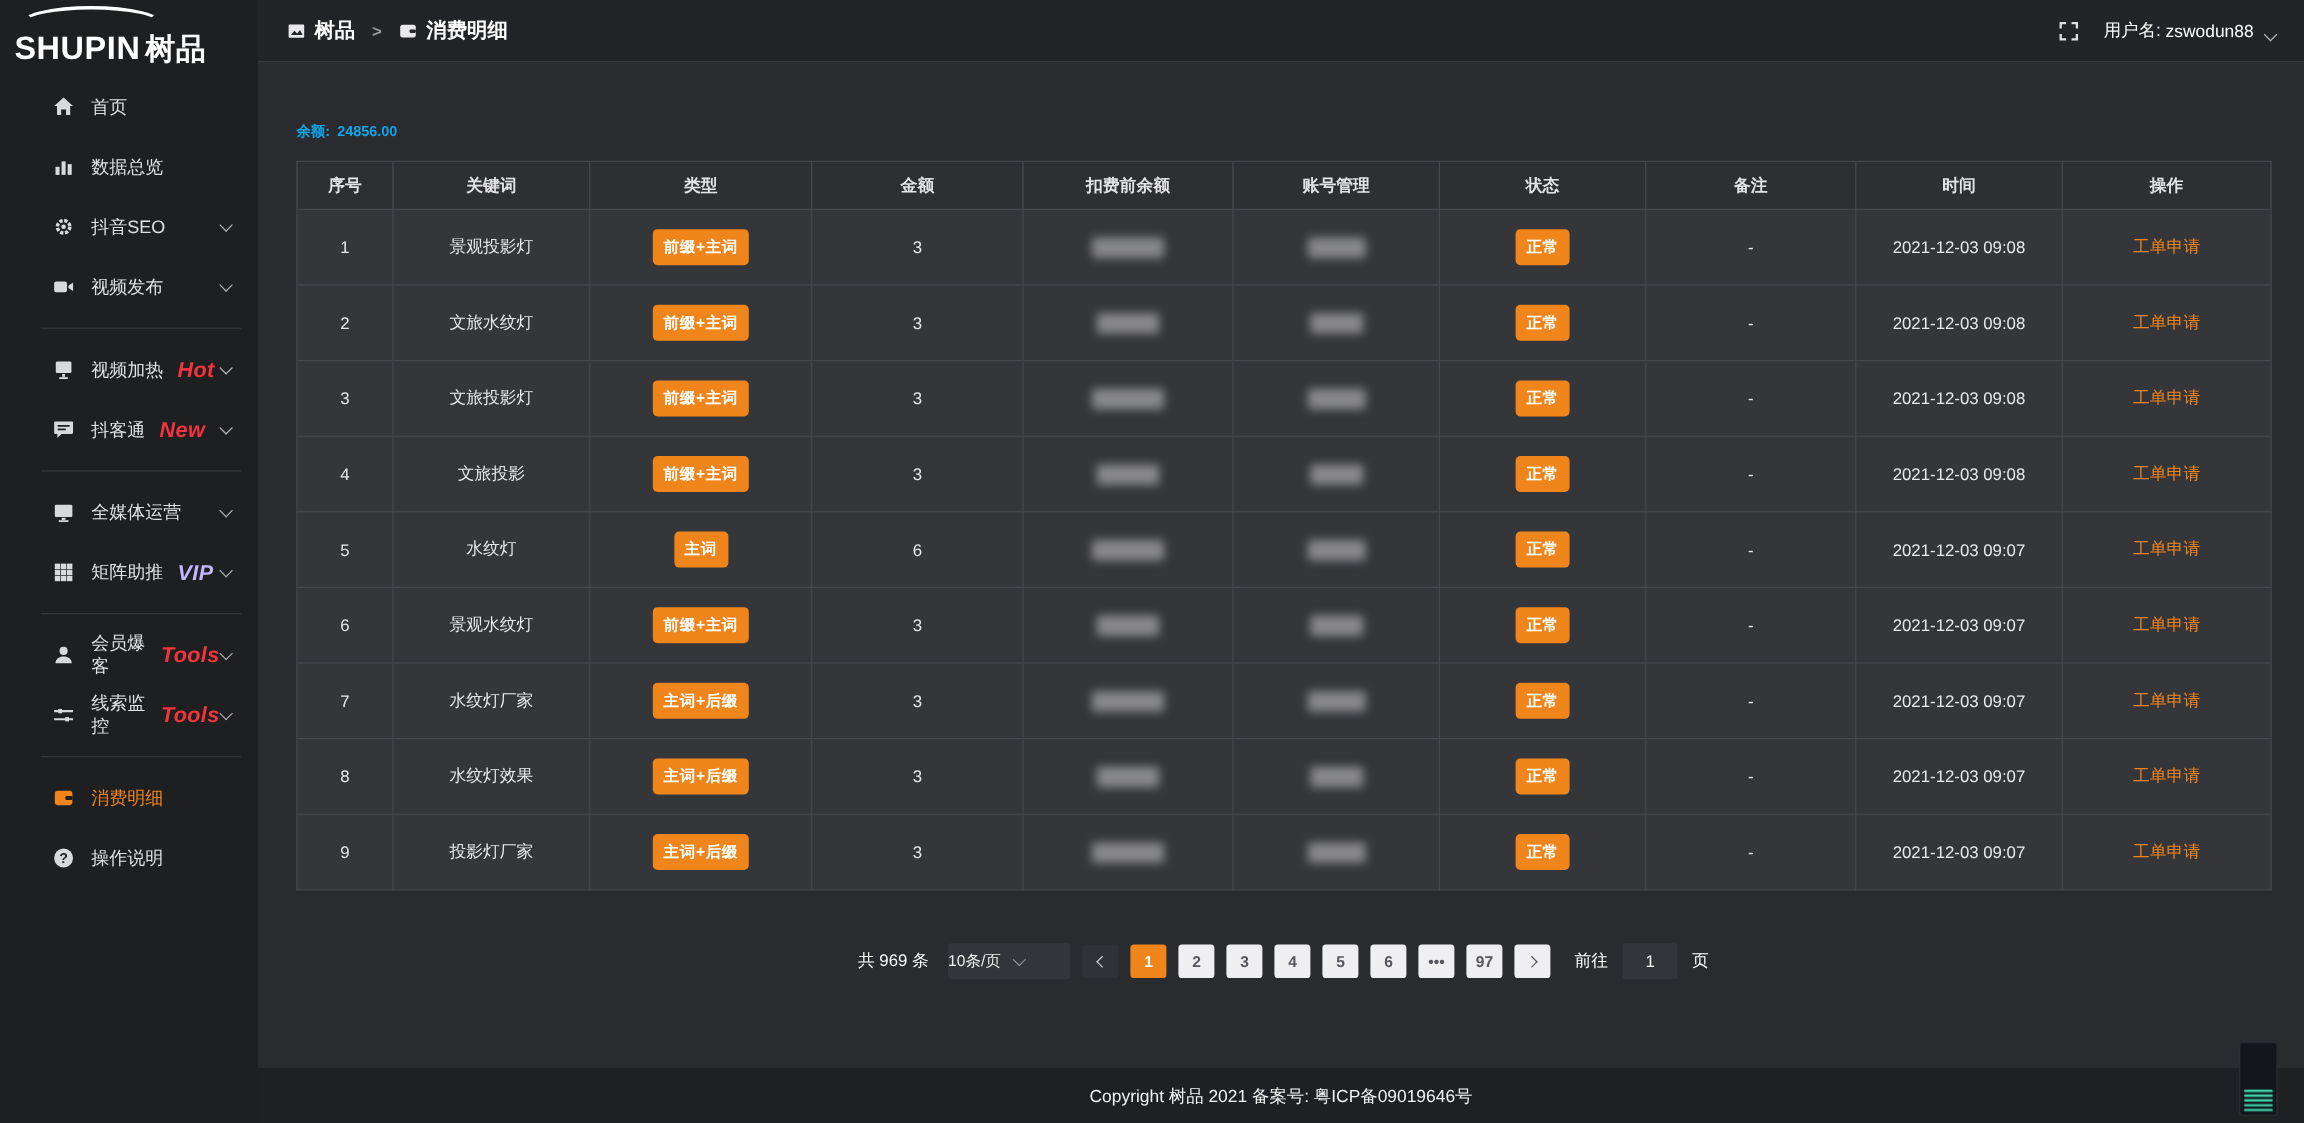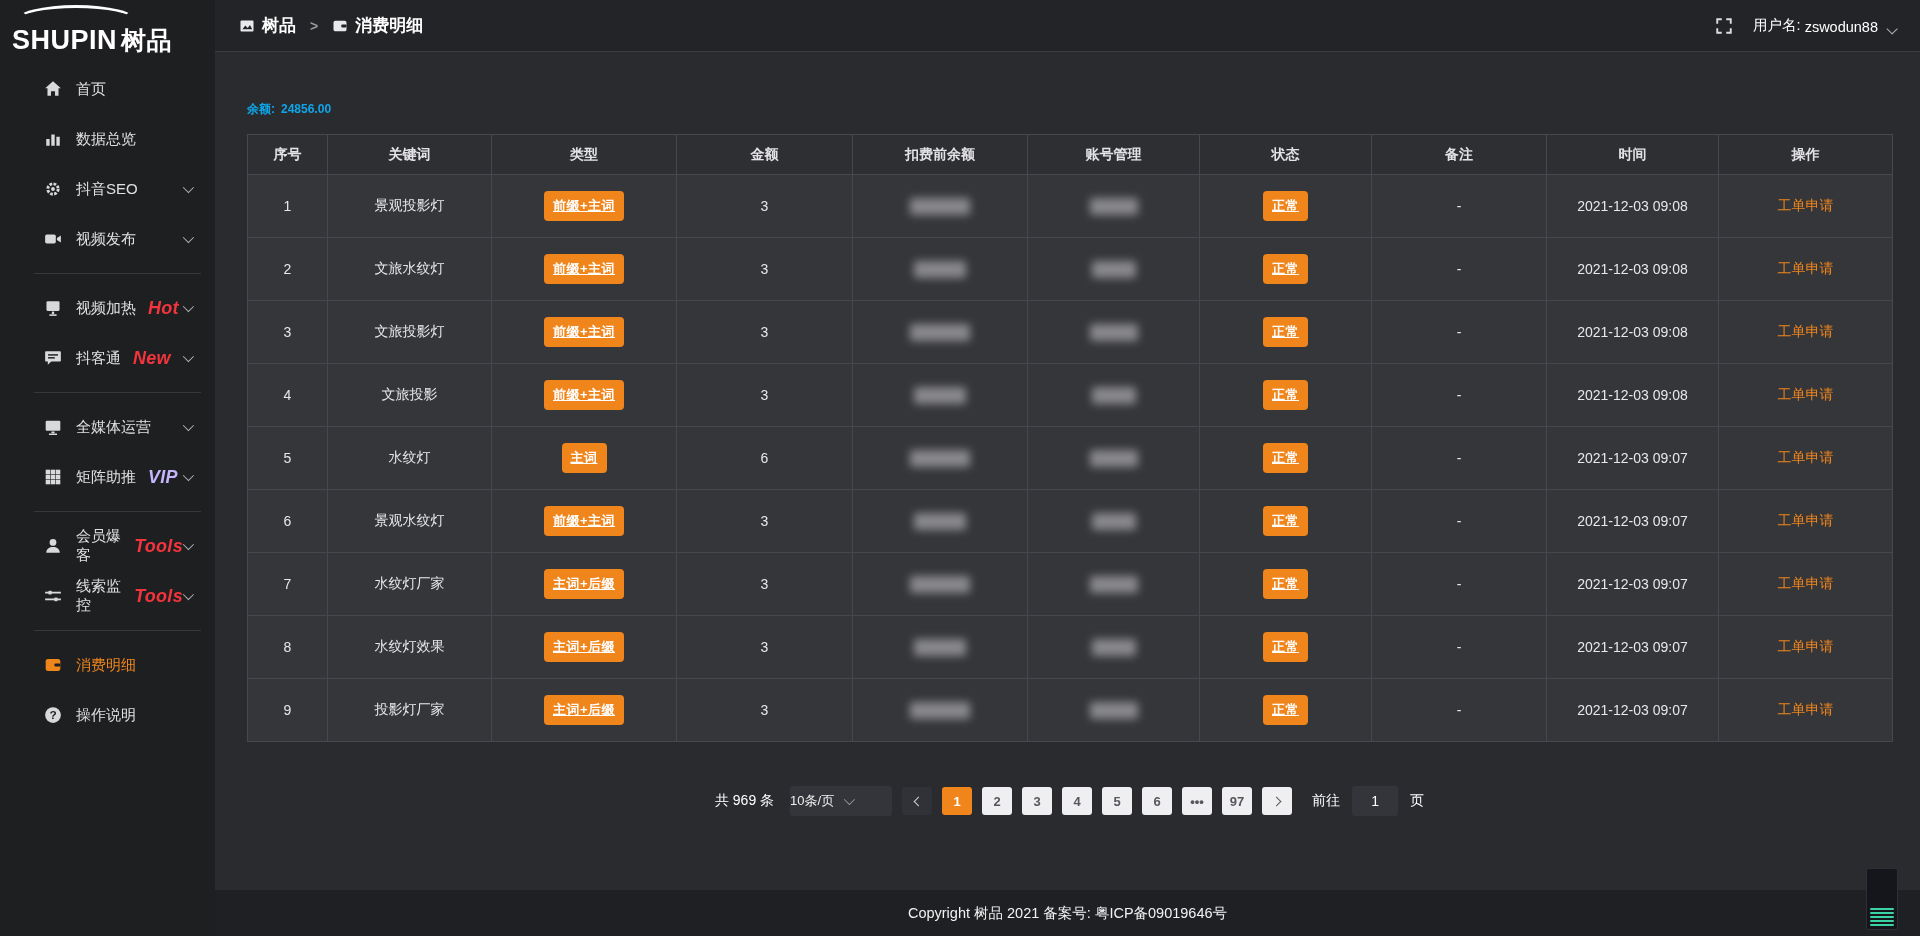--- a/index.html
+++ b/index.html
@@ -51,21 +51,21 @@
 
   table.grid { width:1645px; border-collapse:collapse; table-layout:fixed;
     background:#35363a; }
   table.grid th, table.grid td { border:1px solid #47484d; text-align:center;
     font-size:14px; color:#e8e8ea; overflow:hidden; }
   table.grid thead th { height:40px; background:#2e2f33; font-weight:700;
     color:#e3e3e5; font-size:14px; }
   table.grid tbody td { height:63px; }
   .type-badge, .status-badge { display:inline-block; background:#f0851c; color:#fff;
     font-size:13px; font-weight:700; padding:6px 9px; border-radius:4px;
-    letter-spacing:.5px;text-decoration:underline; }
+    letter-spacing:.5px; }
   .action-link { color:#f0851c; cursor:pointer; font-size:14px; }
   .blurblob { width:60px; height:17px; background:#97979b; border-radius:2px;
     margin:0 auto; filter:blur(4px); opacity:.85; }
   .blurblob.after { width:48px; }
   tbody tr:nth-child(2n) .blurblob { width:52px; }
   tbody tr:nth-child(2n) .blurblob.after { width:44px; }
 
   
   .pagination { width:1645px; margin-top:44px; display:flex; align-items:center;
     justify-content:center; gap:10px; font-size:14px; color:#fff; }

